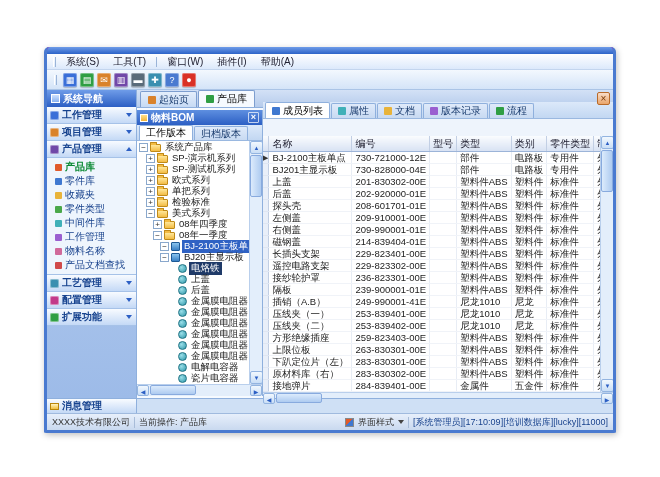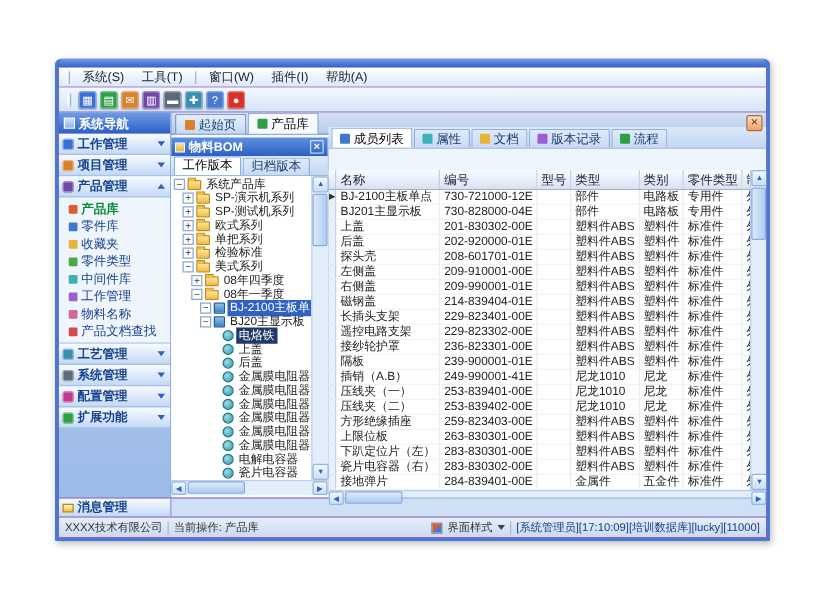--- a/index.html
+++ b/index.html
@@ -179,25 +179,20 @@
                 <span class="sb-iicon" style="background: rgb(208, 74, 74);"></span>
                 <span>产品文档查找</span>
               </div>
             </div>
             <div class="sb-group">
               <span class="sb-gicon" style="background: rgb(58, 143, 176);"></span>
               <span class="sb-glabel">工艺管理</span>
               <span class="sb-chev down"></span>
             </div>
             <div class="sb-group">
-              <span class="sb-gicon" style="background: rgb(90, 107, 122);"></span>
-              <span class="sb-glabel">系统管理</span>
-              <span class="sb-chev down"></span>
-            </div>
-            <div class="sb-group">
               <span class="sb-gicon" style="background: rgb(194, 58, 138);"></span>
               <span class="sb-glabel">配置管理</span>
               <span class="sb-chev down"></span>
             </div>
             <div class="sb-group">
               <span class="sb-gicon" style="background: rgb(47, 158, 68);"></span>
               <span class="sb-glabel">扩展功能</span>
               <span class="sb-chev down"></span>
             </div>
           </div>
@@ -586,21 +581,21 @@
                         <td>下趴定位片（左）</td>
                         <td>283-830301-00E</td>
                         <td></td>
                         <td>塑料件ABS</td>
                         <td>塑料件</td>
                         <td>标准件</td>
                         <td>外协</td>
                       </tr>
                       <tr>
                         <td class="sel"></td>
-                        <td>瓷片电容器（右）</td>
+                        <td>原材料库（右）</td>
                         <td>283-830302-00E</td>
                         <td></td>
                         <td>塑料件ABS</td>
                         <td>塑料件</td>
                         <td>标准件</td>
                         <td>外协</td>
                       </tr>
                       <tr>
                         <td class="sel"></td>
                         <td>接地弹片</td>

